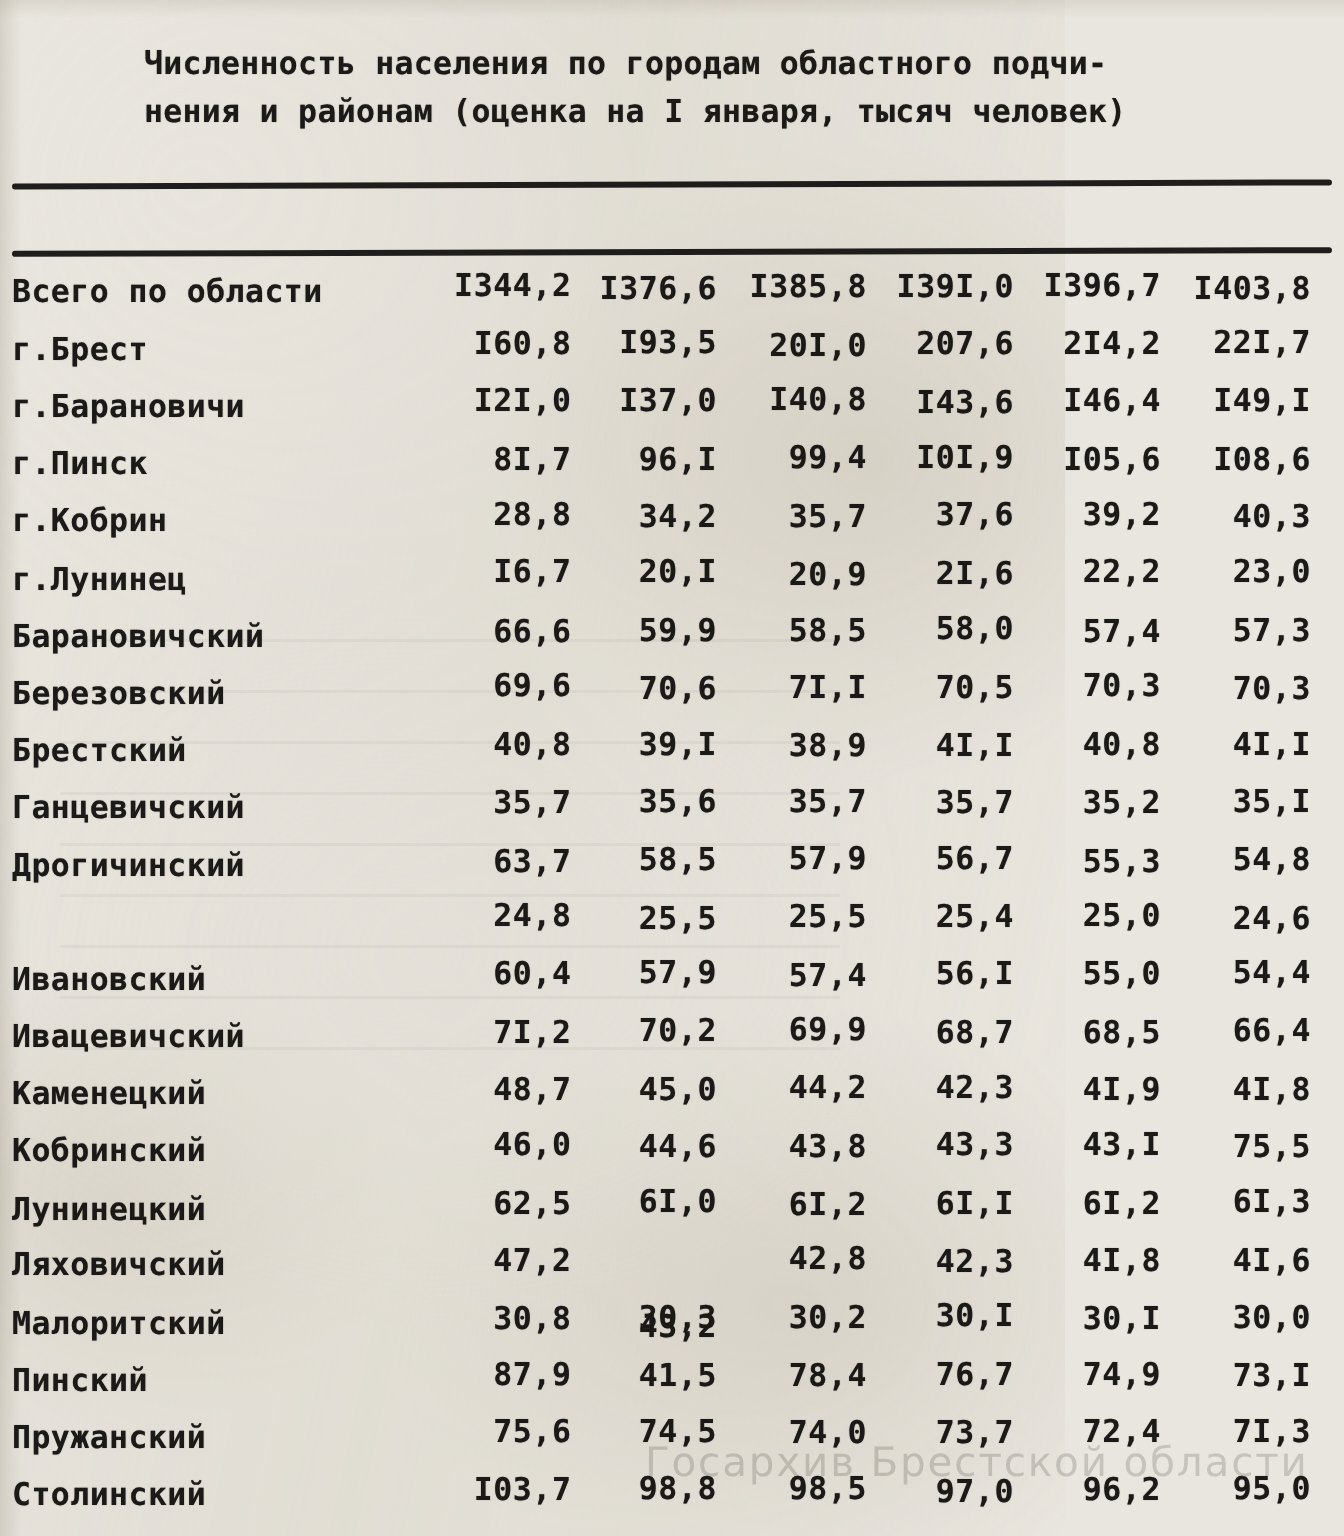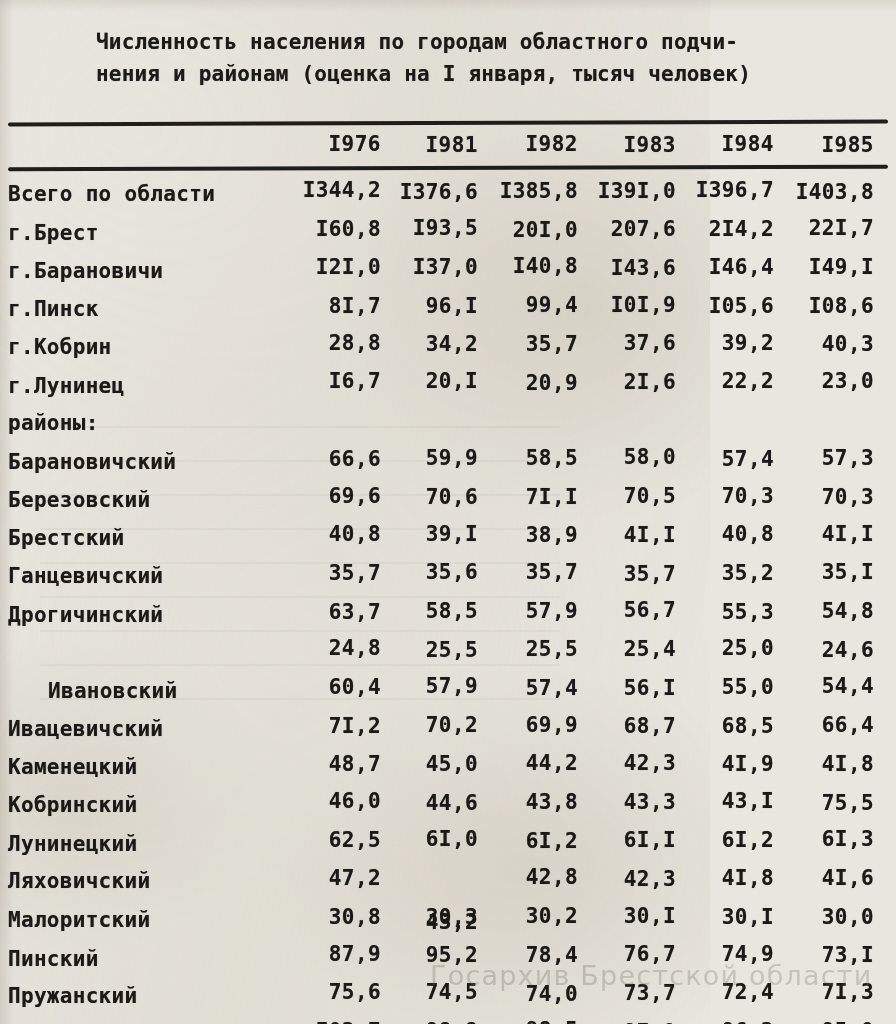--- a/index.html
+++ b/index.html
@@ -113,28 +113,20 @@
   <div class="ghost"></div>
 
   <div class="title-block">
     <div class="title-line">Численность населения по городам областного подчи-</div>
     <div class="title-line">нения и районам (оценка на I января, тысяч человек)</div>
   </div>
 
   <div class="rule r1"></div>
   <div class="rule r2"></div>
 
-  <div class="hdr" id="hdr">
-      <div class="yr" style="right: 515px; top: 0px;">I976</div>
-      <div class="yr" style="right: 418px; top: 0.5px;">I981</div>
-      <div class="yr" style="right: 318px; top: 0px;">I982</div>
-      <div class="yr" style="right: 220px; top: 0.5px;">I983</div>
-      <div class="yr" style="right: 122px; top: 0px;">I984</div>
-      <div class="yr" style="right: 22px; top: 0.5px;">I985</div>
-    </div>
 
   <div class="rows" id="rows">
       <div class="row" style="height: 38.2px;">
         <div class="label" style="top: 4px;">Всего по области</div>
         <div class="cell" style="right: 515px; top: 0px;">I344,2</div>
         <div class="cell" style="right: 418px; top: 1.65px;">I376,6</div>
         <div class="cell" style="right: 318px; top: 1.1px;">I385,8</div>
         <div class="cell" style="right: 220px; top: 0.55px;">I39I,0</div>
         <div class="cell" style="right: 122px; top: 0px;">I396,7</div>
         <div class="cell" style="right: 22px; top: 1.65px;">I403,8</div>
@@ -177,23 +169,20 @@
       </div>
       <div class="row" style="height: 38.2px;">
         <div class="label" style="top: 4.8px;">г.Лунинец</div>
         <div class="cell" style="right: 515px; top: 0.55px;">I6,7</div>
         <div class="cell" style="right: 418px; top: 0px;">20,I</div>
         <div class="cell" style="right: 318px; top: 1.65px;">20,9</div>
         <div class="cell" style="right: 220px; top: 1.1px;">2I,6</div>
         <div class="cell" style="right: 122px; top: 0.55px;">22,2</div>
         <div class="cell" style="right: 22px; top: 0px; text-align: center;">23,0</div>
       </div>
-      <div class="row section" style="height: 38.2px;">
-        <div class="label" style="top: 4px;">районы:</div>
-      </div>
       <div class="row" style="height: 38.2px;">
         <div class="label" style="top: 4.4px;">Барановичский</div>
         <div class="cell" style="right: 515px; top: 1.65px;">66,6</div>
         <div class="cell" style="right: 418px; top: 1.1px;">59,9</div>
         <div class="cell" style="right: 318px; top: 0.55px;">58,5</div>
         <div class="cell" style="right: 220px; top: 0px;">58,0</div>
         <div class="cell" style="right: 122px; top: 1.65px;">57,4</div>
         <div class="cell" style="right: 22px; top: 1.1px;">57,3</div>
       </div>
       <div class="row" style="height: 38.2px;">
@@ -233,21 +222,21 @@
         <div class="cell" style="right: 22px; top: 1.1px;">54,8</div>
       </div>
       <div class="row" style="height: 38.2px;">
         <div class="cell" style="right: 515px; top: 0px;">24,8</div>
         <div class="cell" style="right: 418px; top: 1.65px;">25,5</div>
         <div class="cell" style="right: 318px; top: 1.1px;">25,5</div>
         <div class="cell" style="right: 220px; top: 0.55px;">25,4</div>
         <div class="cell" style="right: 122px; top: 0px;">25,0</div>
         <div class="cell" style="right: 22px; top: 1.65px;">24,6</div>
       </div>
-      <div class="row" style="height: 38.2px; margin-left: 40px;">
+      <div class="row" style="height: 38.2px;">
         <div class="label" style="top: 4.4px;">Ивановский</div>
         <div class="cell" style="right: 515px; top: 0.55px;">60,4</div>
         <div class="cell" style="right: 418px; top: 0px;">57,9</div>
         <div class="cell" style="right: 318px; top: 1.65px;">57,4</div>
         <div class="cell" style="right: 220px; top: 1.1px;">56,I</div>
         <div class="cell" style="right: 122px; top: 0.55px;">55,0</div>
         <div class="cell" style="right: 22px; top: 0px;">54,4</div>
       </div>
       <div class="row" style="height: 38.2px;">
         <div class="label" style="top: 4.8px;">Ивацевичский</div>
@@ -299,21 +288,21 @@
         <div class="cell" style="right: 515px; top: 1.65px;">30,8</div>
         <div class="cell" style="right: 418px; top: 1.1px;">30,3</div>
         <div class="cell" style="right: 318px; top: 0.55px;">30,2</div>
         <div class="cell" style="right: 220px; top: 0px;">30,I</div>
         <div class="cell" style="right: 122px; top: 1.65px;">30,I</div>
         <div class="cell" style="right: 22px; top: 1.1px;">30,0</div>
       </div>
       <div class="row" style="height: 38.2px;">
         <div class="label" style="top: 4.8px;">Пинский</div>
         <div class="cell" style="right: 515px; top: 0px;">87,9</div>
-        <div class="cell" style="right: 418px; top: 1.65px;">95,2</div>
+        <div class="cell" style="right: 418px; top: 1.65px;">41,5</div>
         <div class="cell" style="right: 318px; top: 1.1px;">78,4</div>
         <div class="cell" style="right: 220px; top: 0.55px;">76,7</div>
         <div class="cell" style="right: 122px; top: 0px;">74,9</div>
         <div class="cell" style="right: 22px; top: 1.65px;">73,I</div>
       </div>
       <div class="row" style="height: 38.2px;">
         <div class="label" style="top: 4px;">Пружанский</div>
         <div class="cell" style="right: 515px; top: 0.55px;">75,6</div>
         <div class="cell" style="right: 418px; top: 0px;">74,5</div>
         <div class="cell" style="right: 318px; top: 1.65px;">74,0</div>

